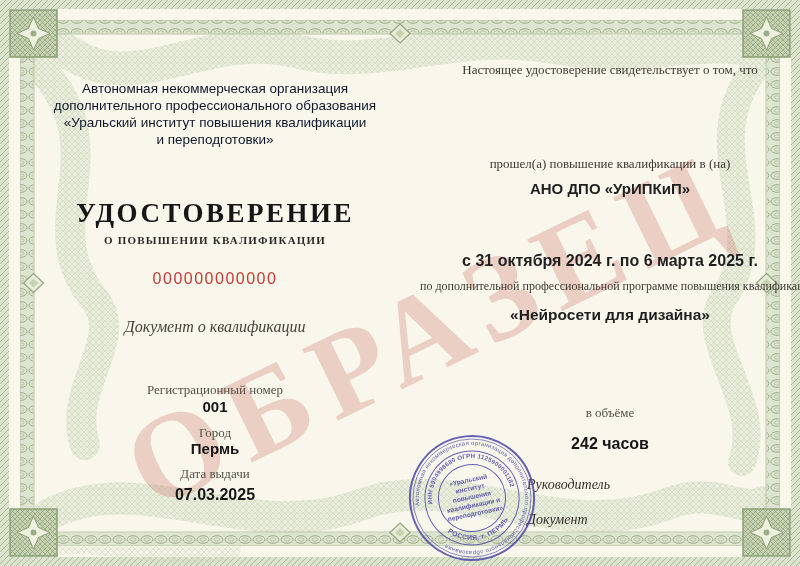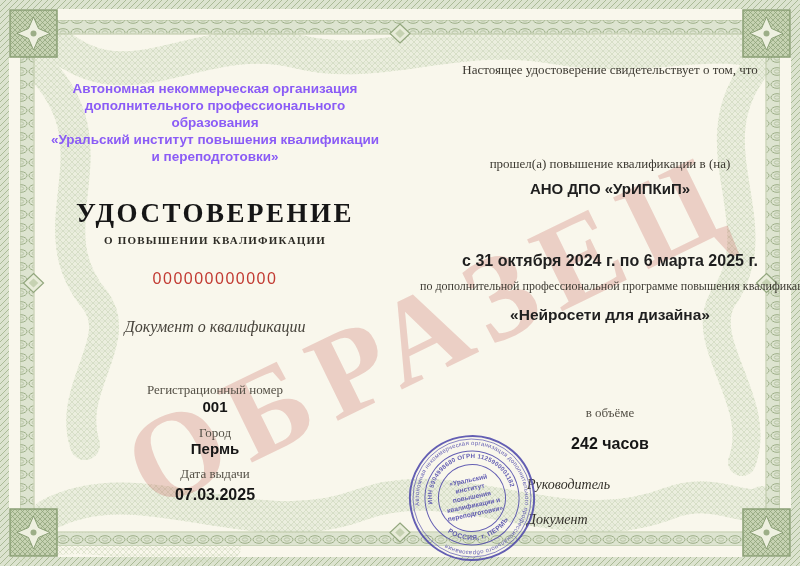--- a/index.html
+++ b/index.html
@@ -17,21 +17,21 @@
     font-family:"Liberation Serif",serif;
     font-size:122px;font-weight:bold;letter-spacing:14px;
     color:rgba(198,94,86,0.26);
     white-space:nowrap;z-index:2;pointer-events:none;
   }
   
   .col{position:absolute;text-align:center;z-index:3;color:#1f1f1f;}
   .col-left{left:40px;top:0;width:350px;}
   .col-right{left:420px;top:0;width:380px;}
   .abs{position:absolute;left:0;width:100%;}
-  .org-block{top:80px;font-size:13.5px;font-weight:bold;line-height:17px;color:#8b5cf6;}
+  .org-block{top:80px;font-size:13.5px;font-weight:normal;line-height:17px;color:#0f172a;}
   .cert-title{top:198px;font-family:"Liberation Serif",serif;font-size:27px;font-weight:600;letter-spacing:2.5px;color:#161616;}
   .cert-subtitle{top:234px;font-family:"Liberation Serif",serif;font-size:11px;font-weight:600;letter-spacing:1.2px;color:#2e2c26;}
   .serial{top:270px;font-size:16px;letter-spacing:1.5px;color:#c23a32;}
   .doc-type{top:318px;font-family:"Liberation Serif",serif;font-style:italic;font-size:16px;color:#46423a;}
   .field-label{font-family:"Liberation Serif",serif;font-size:13px;color:#545046;}
   .field-value{font-size:15px;font-weight:bold;color:#161616;}
   .reg-label{top:382px;}   .reg-value{top:398px;}
   .city-label{top:425px;}  .city-value{top:440px;}
   .date-label{top:466px;}  .date-value{top:486px;font-size:16px;}
   .intro{top:62px;font-family:"Liberation Serif",serif;font-size:13px;color:#3c3931;white-space:nowrap;}

